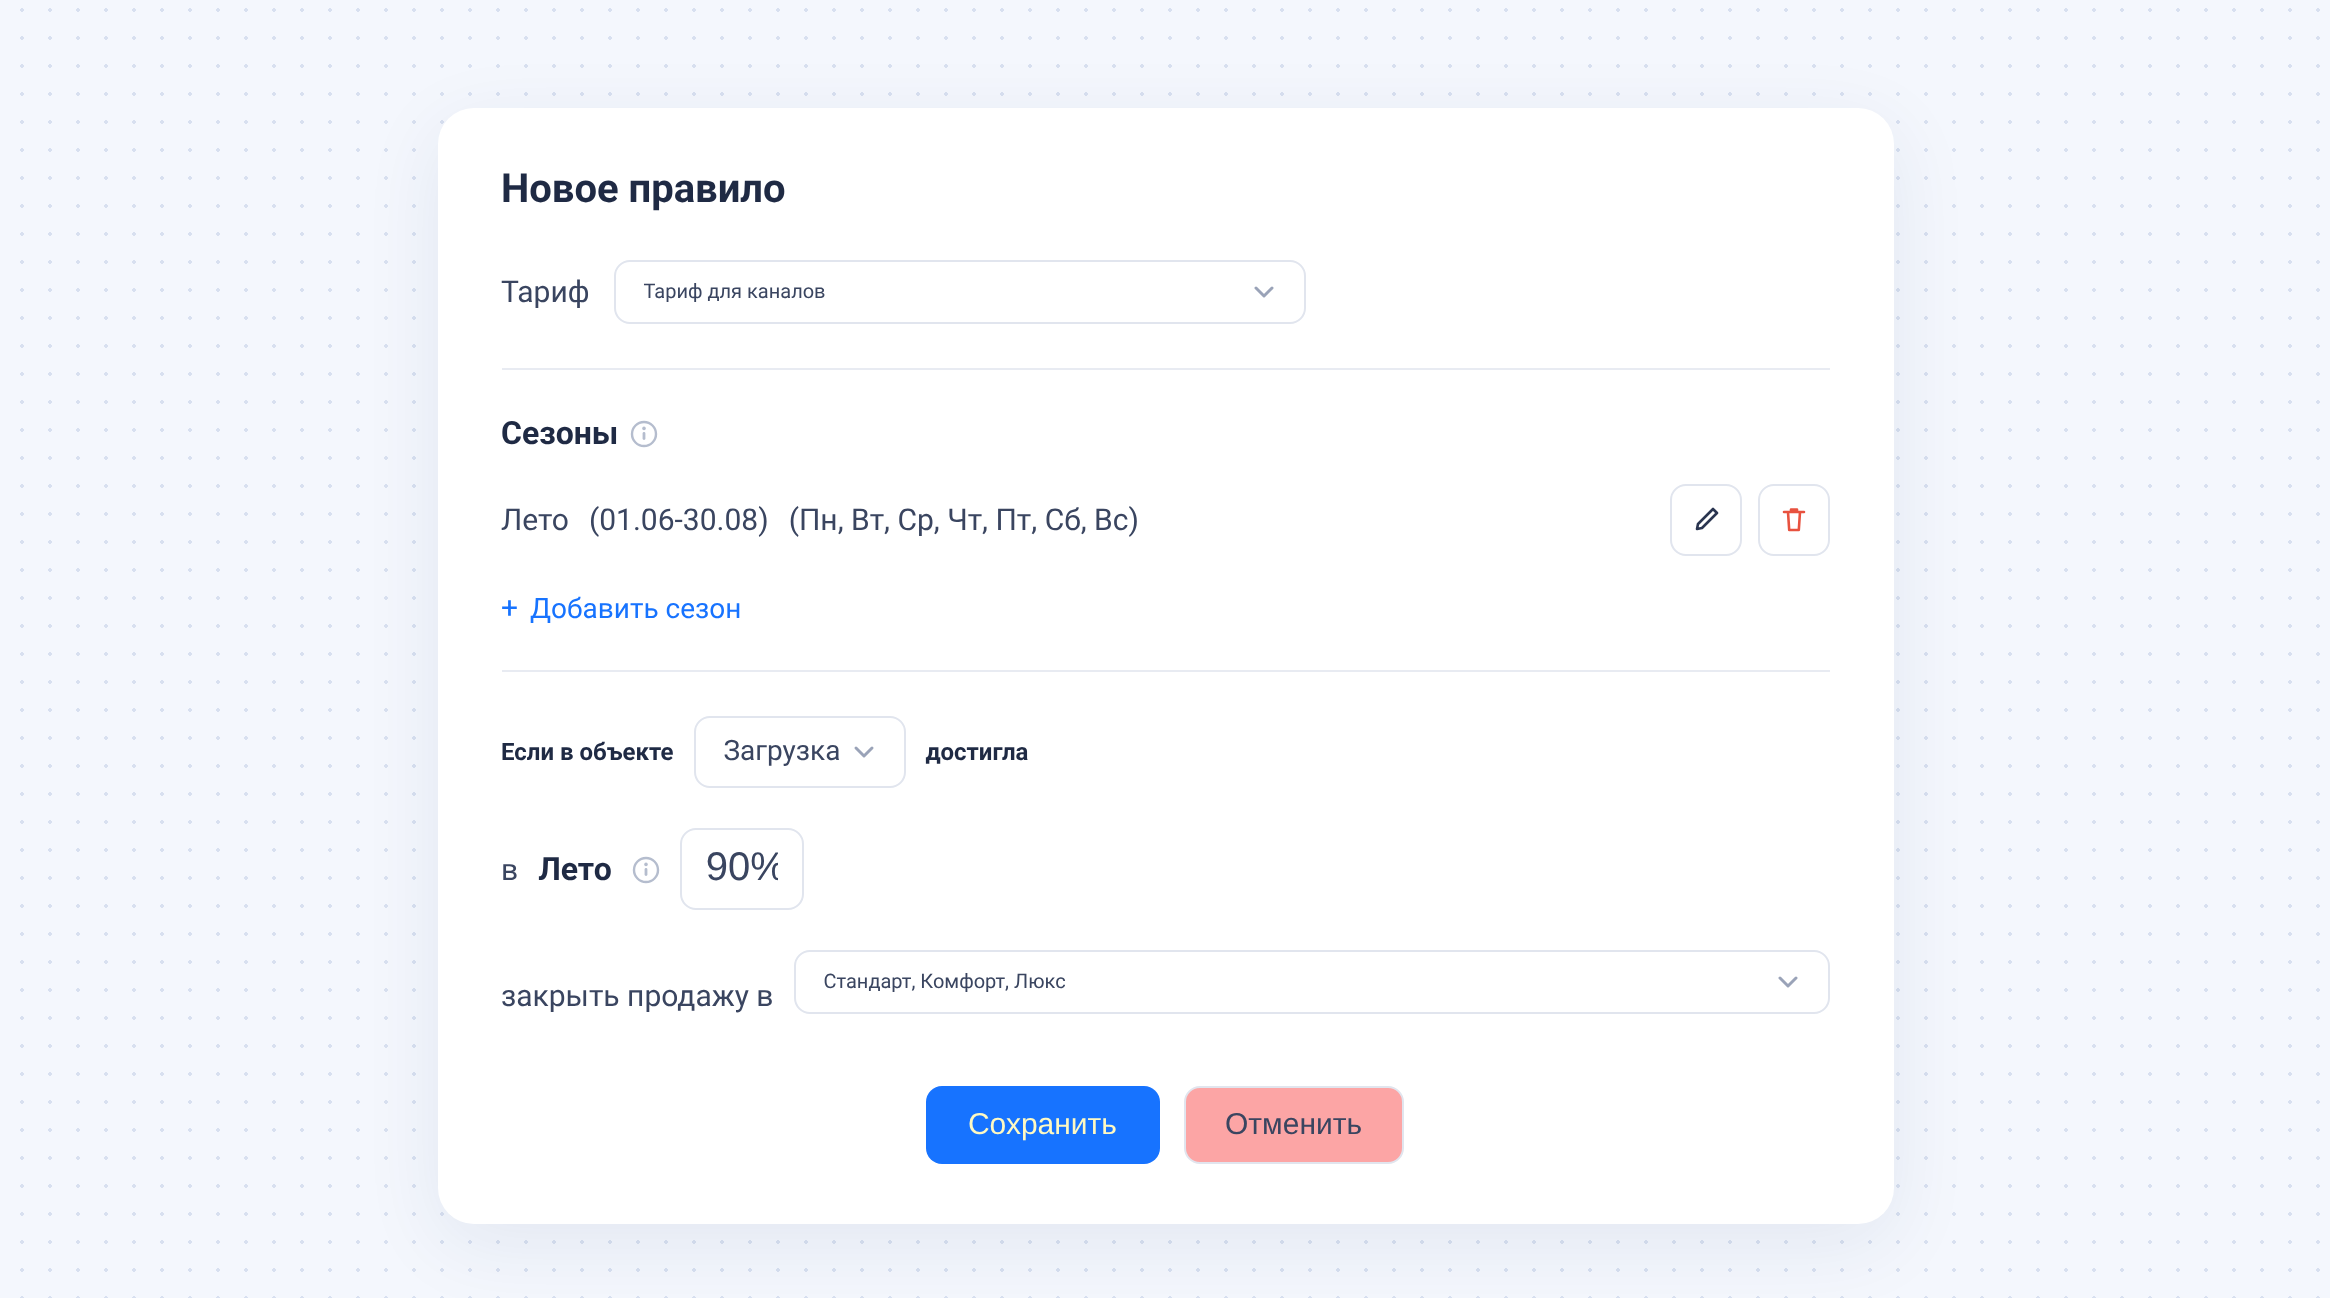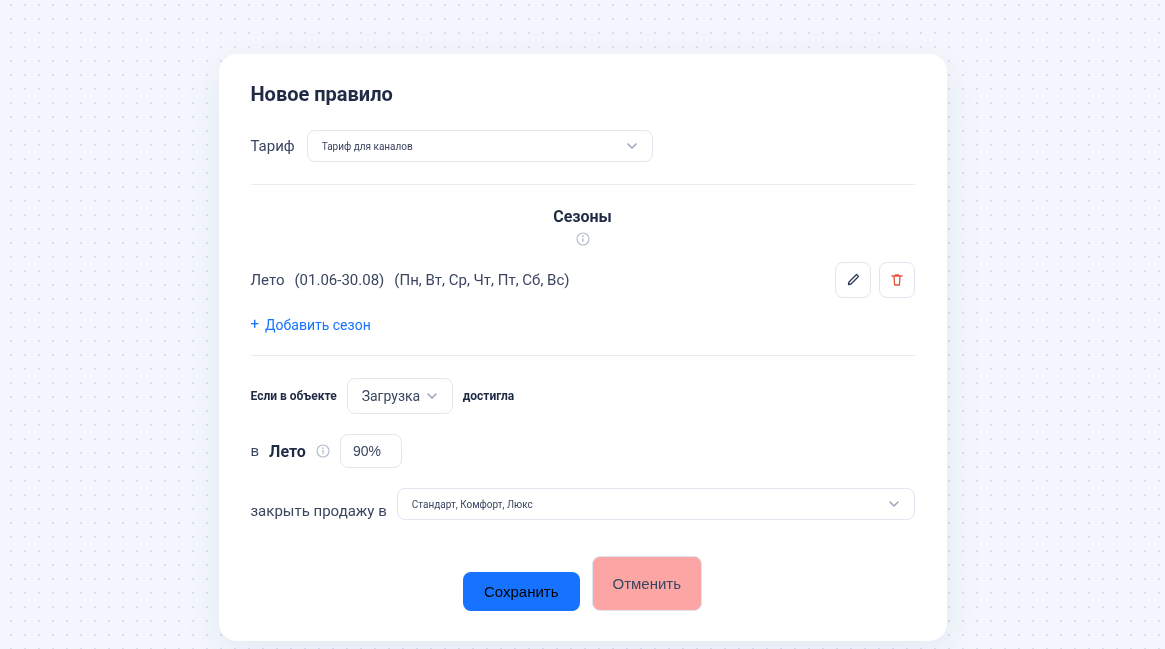--- a/index.html
+++ b/index.html
@@ -65,21 +65,20 @@
       margin: 22px 0;
     }
     .section-title {
       font-size: 16px;
       font-weight: 700;
       color: #1f2a44;
       display: flex;
       align-items: center;
       gap: 6px;
       margin-bottom: 16px;
-      flex-direction: column;
     }
     .info-icon {
       width: 14px; height: 14px; display: inline-flex;
       align-items: center; justify-content: center;
     }
     .info-icon svg { display: block; }
     .season-row {
       display: flex;
       align-items: center;
       justify-content: space-between;
@@ -123,21 +122,21 @@
     .cond-row2 {
       display: flex; align-items: center; gap: 10px;
       margin-bottom: 20px;
     }
     .small-text { font-size: 15px; color: #3a4560; }
     .bold-inline { font-weight: 700; color: #1f2a44; }
     .pct-input {
       border: 1px solid #e1e5ee;
       border-radius: 8px;
       padding: 8px 12px;
-      font-size: 14px;
+      font-size: 20px;
       color: #3a4560;
       width: 62px;
       text-align: left;
       background: #fff;
     }
     .cond-row3 {
       display: flex; align-items: flex-end; gap: 10px;
       margin-bottom: 36px;
     }
     .actions {
@@ -147,22 +146,21 @@
     }
     .btn {
       padding: 10px 20px;
       border-radius: 8px;
       font-size: 15px;
       cursor: pointer;
       border: 1px solid transparent;
     }
     .btn-primary {
       background: #1773ff;
-      color: #000000;
-      margin-top: 16px;
+      color: #fef9c3;
     }
     .btn-secondary {
       background: #fca5a5;
       color: #3a4560;
       border: 1px solid #e1e5ee;
     }
   </style>
 </head>
 <body>
 

